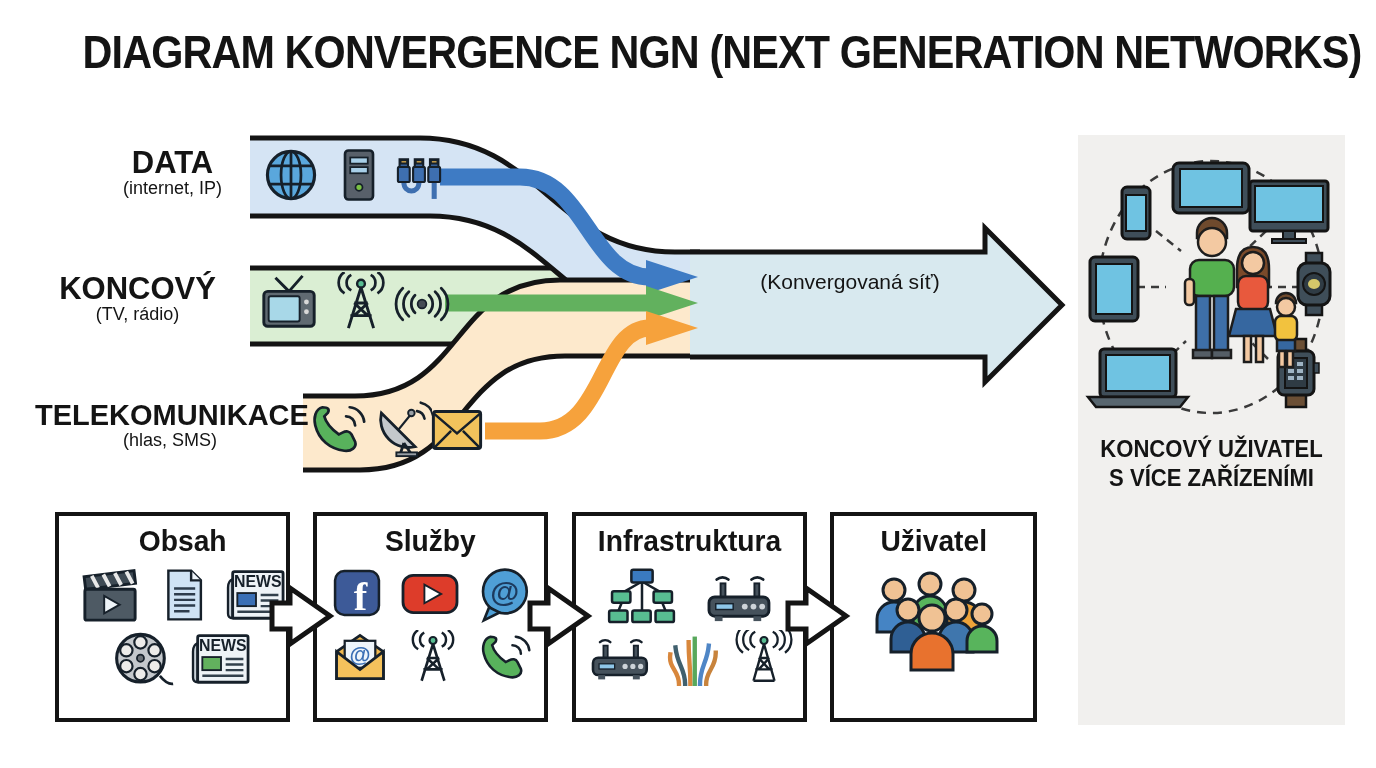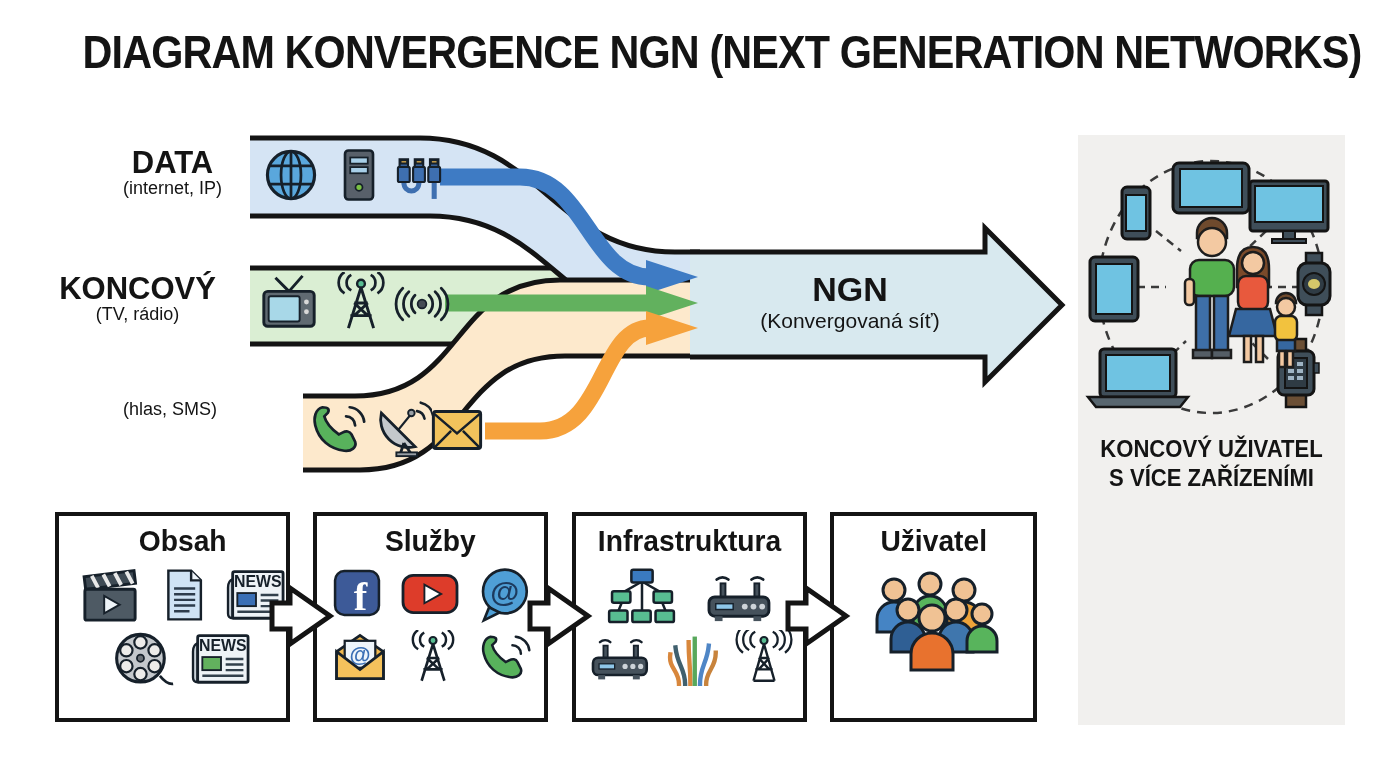--- a/index.html
+++ b/index.html
@@ -83,20 +83,21 @@
 
   <div class="abs stream-label" id="lab-data" style="left:75px;top:146px;width:195px;">
     <div class="main">DATA</div>
     <div class="sub">(internet, IP)</div>
   </div>
   <div class="abs stream-label" id="lab-vys" style="left:40px;top:272px;width:195px;">
     <div class="main">KONCOVÝ</div>
     <div class="sub">(TV, rádio)</div>
   </div>
   <div class="abs stream-label" id="lab-tel" style="left:35px;top:400px;width:270px;">
+    <div class="main">TELEKOMUNIKACE</div>
     <div class="sub">(hlas, SMS)</div>
   </div>
 
   <div class="abs icon" style="left:262px;top:146px;">
     <svg width="58" height="58" viewBox="0 0 64 64">
       <circle cx="32" cy="32" r="26" fill="#5aa7dc" stroke="#16202a" stroke-width="3.5"></circle>
       <ellipse cx="32" cy="32" rx="11" ry="26" fill="none" stroke="#16202a" stroke-width="3"></ellipse>
       <path d="M32,6 V58 M8,22 H56 M8,42 H56" fill="none" stroke="#16202a" stroke-width="3"></path>
     </svg>
   </div>
@@ -168,21 +169,20 @@
     </svg>
   </div>
   <div class="abs icon" style="left:430px;top:407px;">
     <svg width="54" height="46" viewBox="0 0 64 52">
       <rect x="4" y="4" width="56" height="44" rx="3" fill="#f2c35c" stroke="#16202a" stroke-width="3.5"></rect>
       <path d="M4,6 L32,30 L60,6 M4,48 L25,27 M60,48 L39,27" fill="none" stroke="#16202a" stroke-width="3"></path>
     </svg>
   </div>
 
   <div class="abs ngn-label">
-    <div class="main">NGN</div>
     <div class="sub">(Konvergovaná síť)</div>
   </div>
 
   <div id="panel" class="abs">
     <svg width="267" height="300" viewBox="0 0 267 300">
       <ellipse cx="133" cy="152" rx="112" ry="126" fill="none" stroke="#3a3a3a" stroke-width="2.5" stroke-dasharray="9 7"></ellipse>
       <g stroke="#3a3a3a" stroke-width="2.5" stroke-dasharray="8 6">
         <path d="M133,82 V108"></path>
           <path d="M78,96 L103,116"></path>
           <path d="M188,96 L165,118"></path>

